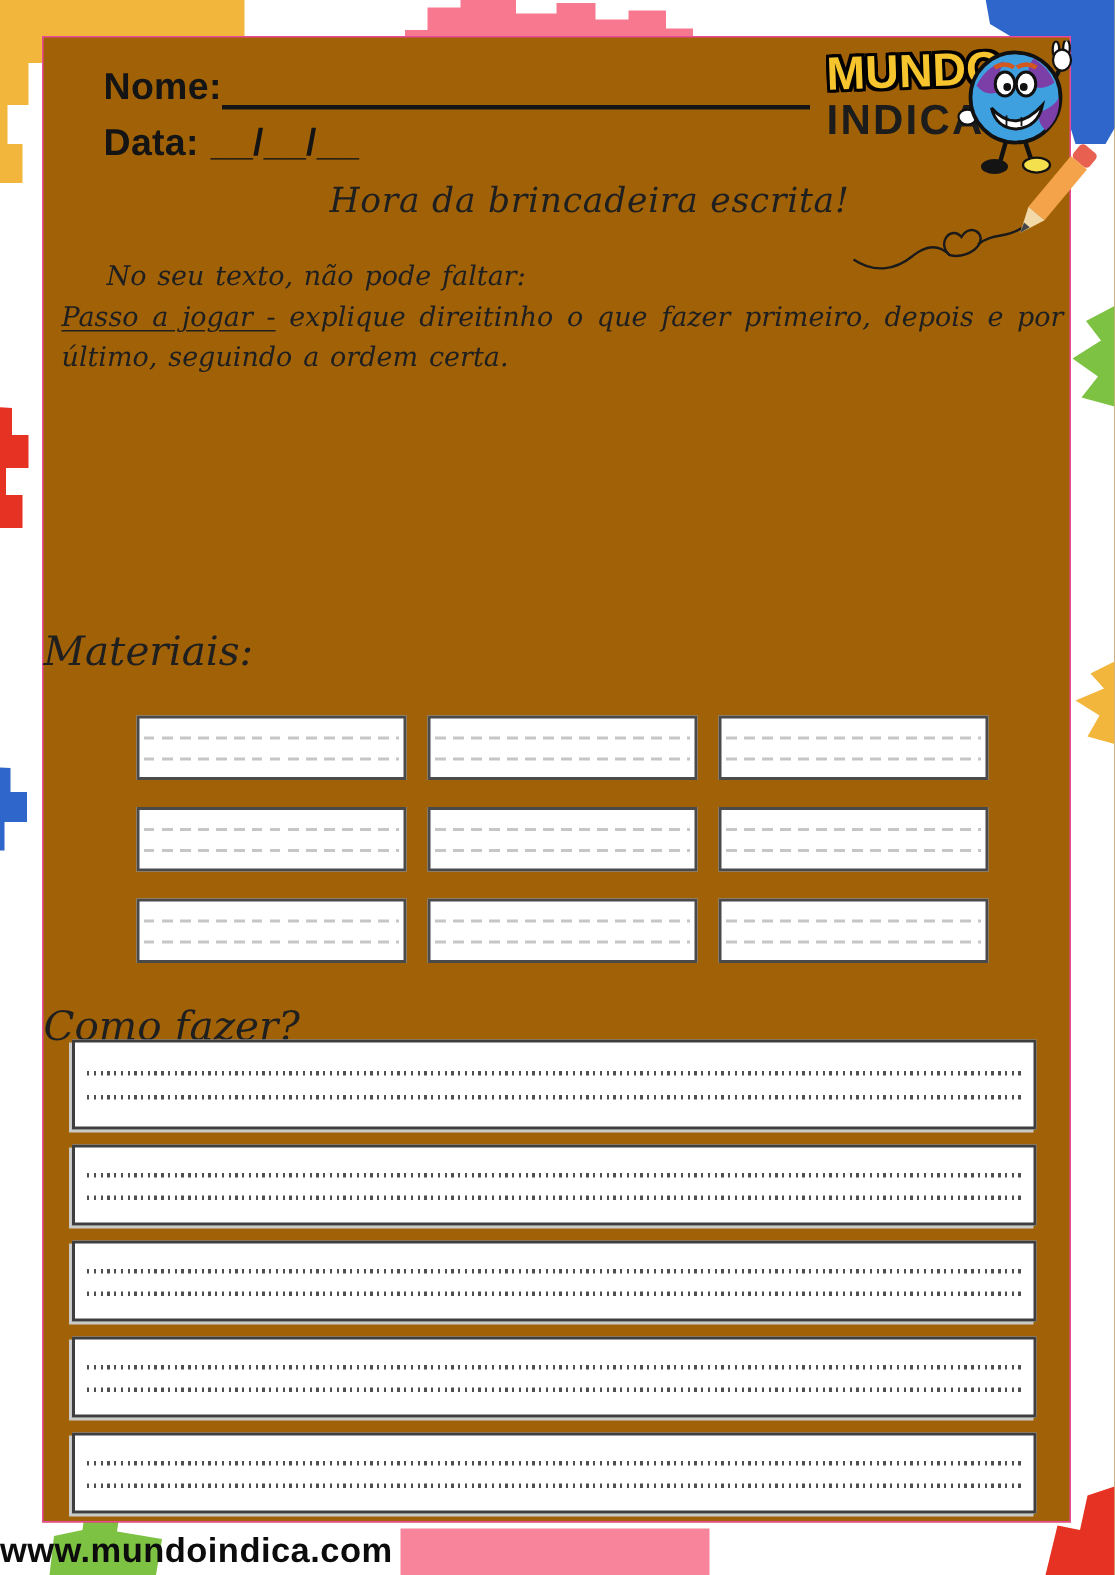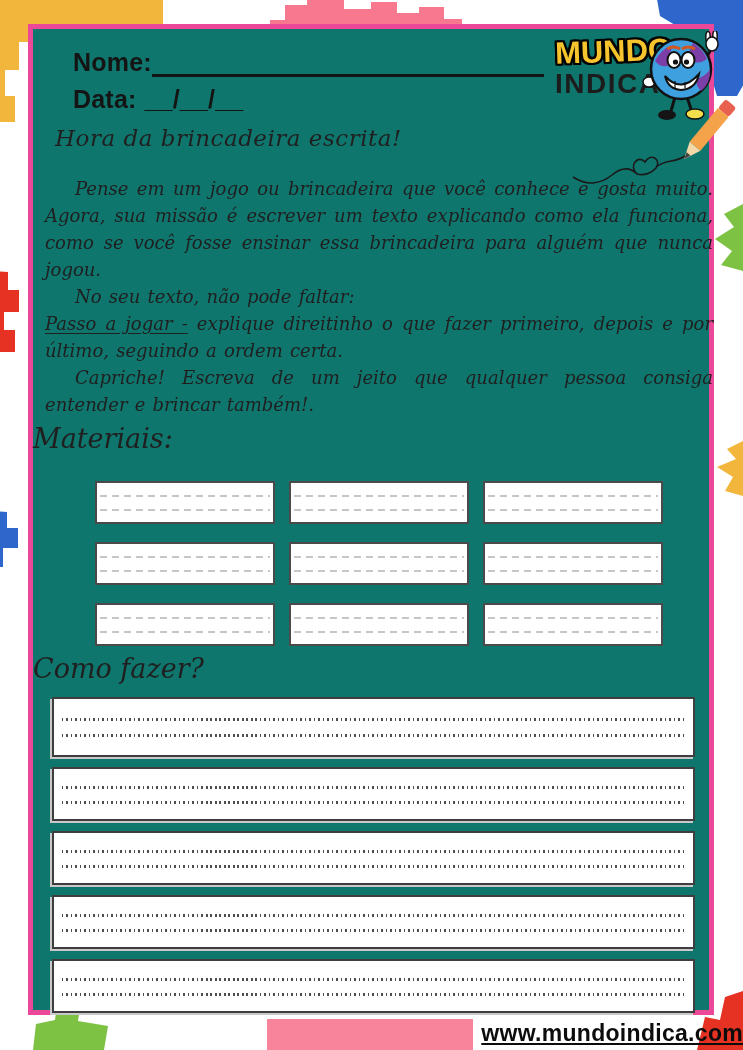--- a/index.html
+++ b/index.html
@@ -5,69 +5,69 @@
   html,body{margin:0;padding:0;}
   body{
     width:743px;height:1050px;position:relative;overflow:hidden;
     background:#ffffff;font-family:"Liberation Sans",sans-serif;
   }
   
   #decor{position:absolute;left:0;top:0;z-index:0;}
   
   .page{
     position:absolute;left:28px;top:24px;width:686px;height:991px;
-    background:#0f766e;border:5px solid #ec4899;z-index:1;box-sizing:border-box;
+    background:#a16207;border:1px solid #ec4899;z-index:1;box-sizing:border-box;
   }
   .field-row{position:absolute;left:40px;top:18px;display:flex;align-items:flex-end;}
   .field-label{font-size:25px;font-weight:bold;color:#141414;letter-spacing:.2px;}
   .name-line{width:392px;height:27px;border-bottom:3px solid #141414;}
   .date-row{position:absolute;left:40px;top:56px;}
   .date-value{margin-left:8px;}
   
   .logo{position:absolute;left:522px;top:6px;width:160px;height:100px;}
   .logo-mundo{
     font-size:31px;font-weight:bold;letter-spacing:0;line-height:1;
     transform:rotate(-2deg);
     text-shadow:-2px -2px 0 #000,2px -2px 0 #000,-2px 2px 0 #000,2px 2px 0 #000,
                 -2px 0 0 #000,2px 0 0 #000,0 -2px 0 #000,0 2px 0 #000;
   }
   .logo-indica{font-size:28px;font-weight:bold;letter-spacing:1.5px;line-height:1;margin-top:4px;}
   .mascot{position:absolute;left:86px;top:-4px;}
   .pencil-area{position:absolute;left:535px;top:66px;}
   
   .cursive{font-family:"DejaVu Serif",serif;font-style:italic;color:#1f1f1f;}
-  .ws-title{position:absolute;left:0;top:96px;width:100%;text-align:left;
+  .ws-title{position:absolute;left:0;top:96px;width:100%;text-align:center;
     font-size:23px;letter-spacing:.5px;transform:translateX(22px);}
   .body-text{position:absolute;left:12px;top:146px;width:668px;
     font-size:18px;line-height:27px;word-spacing:1.5px;text-align:justify;}
   .body-text p{margin:0;}
   .indent{text-indent:30px;}
   .ulead{text-decoration:underline;text-underline-offset:3px;}
   .sec-heading{position:absolute;left:0;width:100%;text-align:left;font-size:27px;}
   .h-materials{top:394px;}
-  .h-howto{top:624px;}
+  .h-howto{top:644px;}
   
   .mat-grid{position:absolute;left:62px;top:452px;display:grid;
     grid-template-columns:repeat(3,180px);gap:18px 14px;}
   .mat-box{position:relative;height:43px;background:#fff;border:2px solid #4a4a4a;box-sizing:border-box;}
   .dash-line{position:absolute;left:3px;right:3px;height:2px;
     background:repeating-linear-gradient(90deg,#c6c6c6 0 7px,transparent 7px 12px);}
   .dash-1{top:12px;} .dash-2{top:26px;}
   
   .howto-col{position:absolute;left:19px;top:668px;width:643px;display:flex;flex-direction:column;gap:10px;}
   .howto-box{position:relative;height:54px;background:#fff;border:2px solid #3e3e3e;
     box-sizing:border-box;box-shadow:-2px 2px 0 #c9c9c9;}
   .howto-box:first-child{height:60px;}
   .dot-line{position:absolute;left:8px;right:8px;height:3px;
     background:repeating-linear-gradient(90deg,#4f4f4f 0 1.5px,transparent 1.5px 4.5px);}
   .dot-1{top:34%;} .dot-2{top:63%;}
   
   .footer-band{position:absolute;left:267px;top:1019px;width:206px;height:31px;z-index:1;}
-  .footer-url{position:absolute;left:0;top:1020px;width:100%;text-align:right;z-index:2;
-    font-size:23px;font-weight:bold;color:#0c0c0c;letter-spacing:.3px;text-decoration:underline;}
+  .footer-url{position:absolute;left:0;top:1020px;width:100%;text-align:left;z-index:2;
+    font-size:23px;font-weight:bold;color:#0c0c0c;letter-spacing:.3px;}
 </style>
 </head>
 <body>
 
 <svg id="decor" width="743" height="1050" viewBox="0 0 743 1050">
   <polygon points="-30,-30 148,-30 148,0 163,0 163,26 30,26 30,42 19,42 19,70 5,70 5,96 15,96 15,122 -30,122" fill="#F2B63C"></polygon>
   <polygon points="270,36 270,20 285,20 285,5 307,5 307,0 344,0 344,9 371,9 371,2 397,2 397,13 419,13 419,7 444,7 444,19 462,19 462,36" fill="#F8798F"></polygon>
   <polygon points="650,-40 790,-55 775,30 737,96 717,96 700,40 660,16" fill="#2F66CC"></polygon>
   <polygon points="-30,270 8,272 8,290 19,290 19,312 4,312 4,330 15,330 15,352 -30,352" fill="#E53222"></polygon>
   <polygon points="-30,510 7,512 7,528 18,528 18,548 3,548 3,567 -30,567" fill="#2F66CC"></polygon>
@@ -130,24 +130,22 @@
       <rect x="-7" y="-70" width="14" height="12" rx="3" fill="#E8604F"></rect>
       <rect x="-7" y="-58" width="14" height="44" fill="#F5A34B"></rect>
       <polygon points="-7,-14 7,-14 0,3" fill="#F3D9A8"></polygon>
       <polygon points="-2.5,-4 2.5,-4 0,3" fill="#454545"></polygon>
     </g>
   </svg>
 
   <div class="ws-title cursive">Hora da brincadeira escrita!</div>
 
   <div class="body-text cursive">
-    <p class="indent">Pense em um jogo ou brincadeira que você conhece e gosta muito. Agora, sua missão é escrever um texto explicando como ela funciona, como se você fosse ensinar essa brincadeira para alguém que nunca jogou.</p>
     <p class="indent">No seu texto, não pode faltar:</p>
     <p><span class="ulead">Passo a jogar -</span><span> explique direitinho o que fazer primeiro, depois e por último, seguindo a ordem certa.</span></p>
-    <p class="indent">Capriche! Escreva de um jeito que qualquer pessoa consiga entender e brincar também!.</p>
   </div>
 
   <div class="sec-heading h-materials cursive">Materiais:</div>
 
   <div class="mat-grid">
     <div class="mat-box">
         <div class="dash-line dash-1"></div>
         <div class="dash-line dash-2"></div>
       </div>
     <div class="mat-box">

